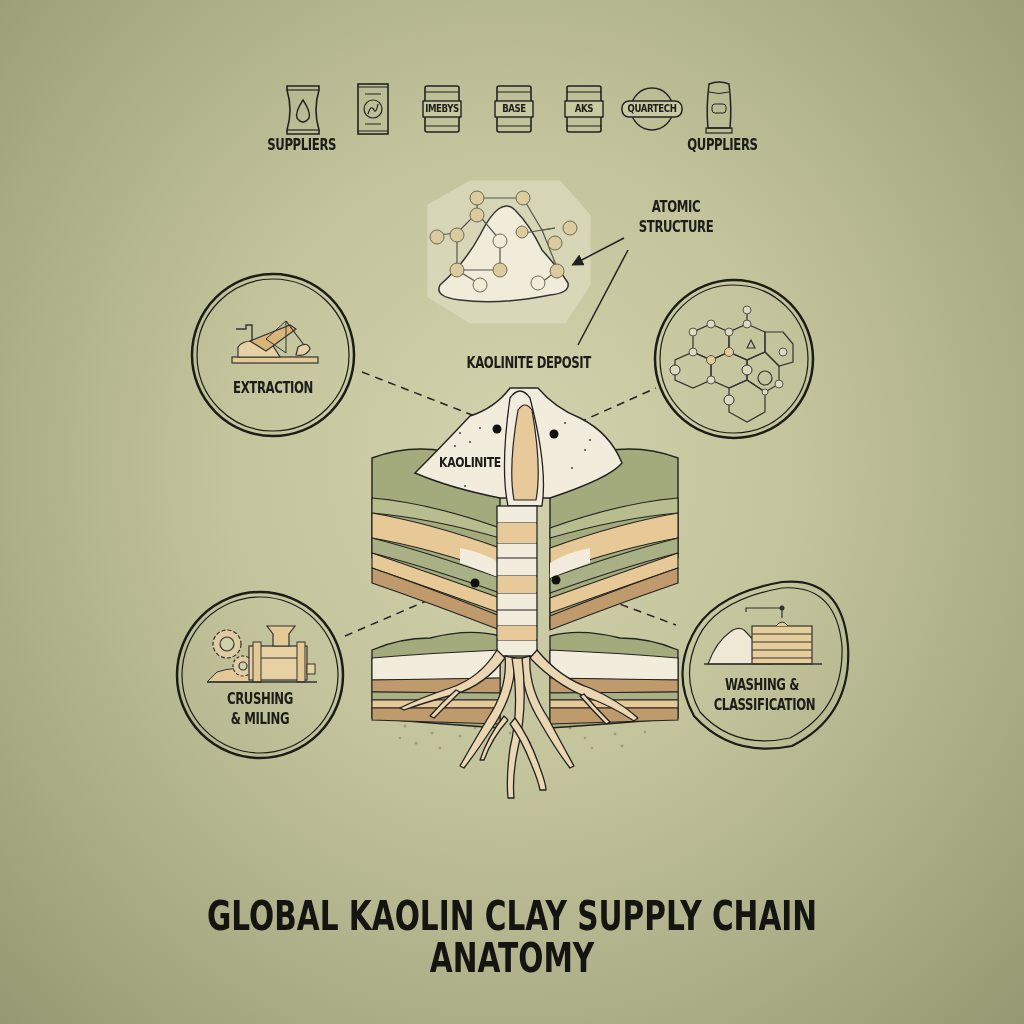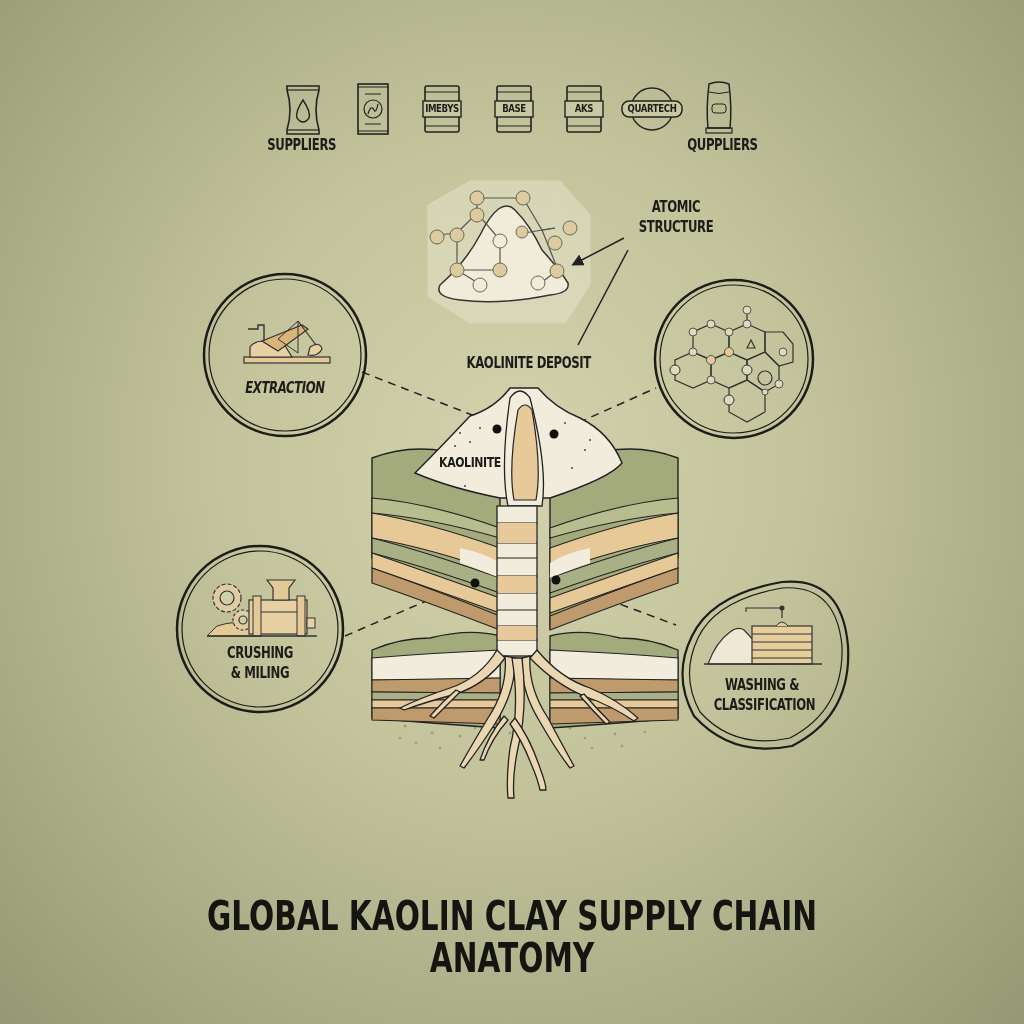--- a/index.html
+++ b/index.html
@@ -131,21 +131,21 @@
   <line x1="624" y1="238" x2="574" y2="264" stroke="#222" stroke-width="1.5" marker-end="url(#ah)"></line>
   <line x1="628" y1="250" x2="578" y2="345" stroke="#222" stroke-width="1.5"></line>
 
   <line x1="362" y1="372" x2="490" y2="422" stroke="#222" stroke-width="1.5" stroke-dasharray="8,6"></line>
   <line x1="553" y1="434" x2="656" y2="388" stroke="#222" stroke-width="1.5" stroke-dasharray="8,6"></line>
   <line x1="345" y1="636" x2="475" y2="580" stroke="#222" stroke-width="1.5" stroke-dasharray="8,6"></line>
   <line x1="555" y1="580" x2="676" y2="625" stroke="#222" stroke-width="1.5" stroke-dasharray="8,6"></line>
 </svg>
 <div class="label" style="left:450px;top:354px;width:150px;font-size:15px;">KAOLINITE DEPOSIT</div>
 
-<div style="position:absolute;left:202px;top:272px;width:166px;height:166px;font-style:italic;">
+<div style="position:absolute;left:190px;top:272px;width:166px;height:166px;">
   <svg style="left:0;top:0" width="166" height="166" viewBox="0 0 166 166">
     <circle cx="83" cy="83" r="81" fill="none" stroke="#1c1c18" stroke-width="2.5"></circle>
     <circle cx="83" cy="83" r="76" fill="none" stroke="#1c1c18" stroke-width="1.2"></circle>
   </svg>
   <svg style="left:40px;top:45px" width="90" height="52" viewBox="0 0 90 52">
     <rect x="2" y="40" width="86" height="6" fill="#e2c995" stroke="#333" stroke-width="1.2"></rect>
     <path d="M8 40 L8 30 Q12 24 22 24 L40 24 L50 40 Z" fill="#e6d0a4" stroke="#333" stroke-width="1.2"></path>
     <path d="M20 24 L60 8 L66 12 L36 34 Z" fill="#d9b57a" stroke="#333" stroke-width="1.2"></path>
     <path d="M36 22 L56 4 L56 36 Z" fill="none" stroke="#333" stroke-width="1"></path>
     <path d="M56 4 L74 28" stroke="#333" stroke-width="1.2"></path>
@@ -190,21 +190,21 @@
     <g fill="#dcd9bd" stroke="#333" stroke-width="1">
       <circle cx="4" cy="66" r="5"></circle>
         <circle cx="76" cy="66" r="5"></circle>
         <circle cx="58" cy="96" r="5"></circle>
     </g>
     <circle cx="94" cy="74" r="7" fill="none" stroke="#333" stroke-width="1.2"></circle>
     <path d="M76 44 L80 36 L84 44 Z" fill="none" stroke="#333" stroke-width="1.2"></path>
   </svg>
 </div>
 
-<div style="position:absolute;left:175px;top:544px;width:170px;height:170px;">
+<div style="position:absolute;left:175px;top:590px;width:170px;height:170px;">
   <svg style="left:0;top:0" width="170" height="170" viewBox="0 0 170 170">
     <circle cx="85" cy="85" r="83" fill="none" stroke="#1c1c18" stroke-width="2.5"></circle>
     <circle cx="85" cy="85" r="78" fill="none" stroke="#1c1c18" stroke-width="1.2"></circle>
   </svg>
   <svg style="left:30px;top:34px" width="116" height="62" viewBox="0 0 116 62">
     <path d="M2 58 L12 48 Q30 42 46 46 L56 58 Z" fill="#e2c995" stroke="#333" stroke-width="1"></path>
     <g fill="#e0cca2" stroke="#333" stroke-width="1.2">
       <circle cx="22" cy="20" r="14" stroke-dasharray="4,2"></circle>
       <circle cx="22" cy="20" r="7" fill="#cfcfa8"></circle>
       <circle cx="38" cy="42" r="10" stroke-dasharray="3,2"></circle>

